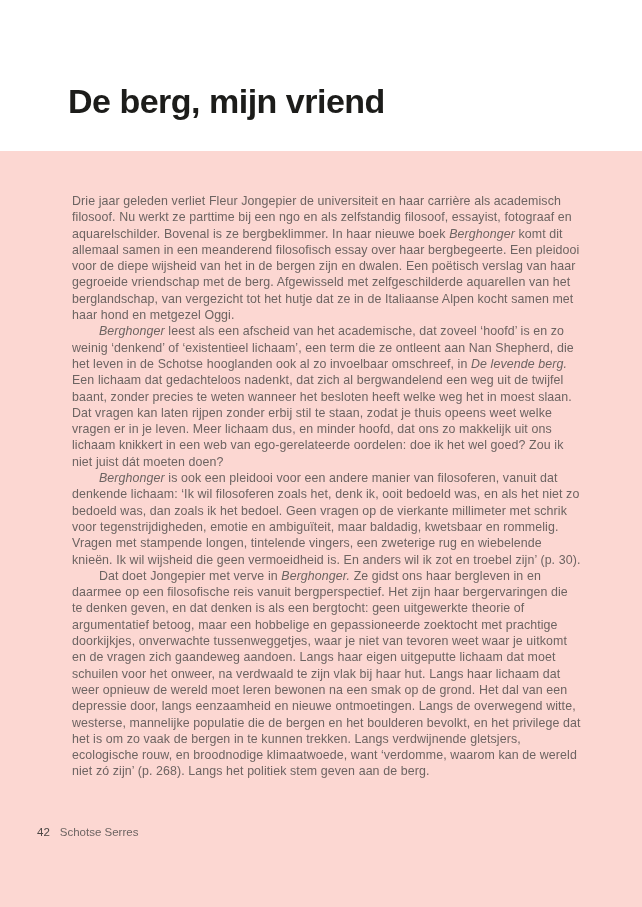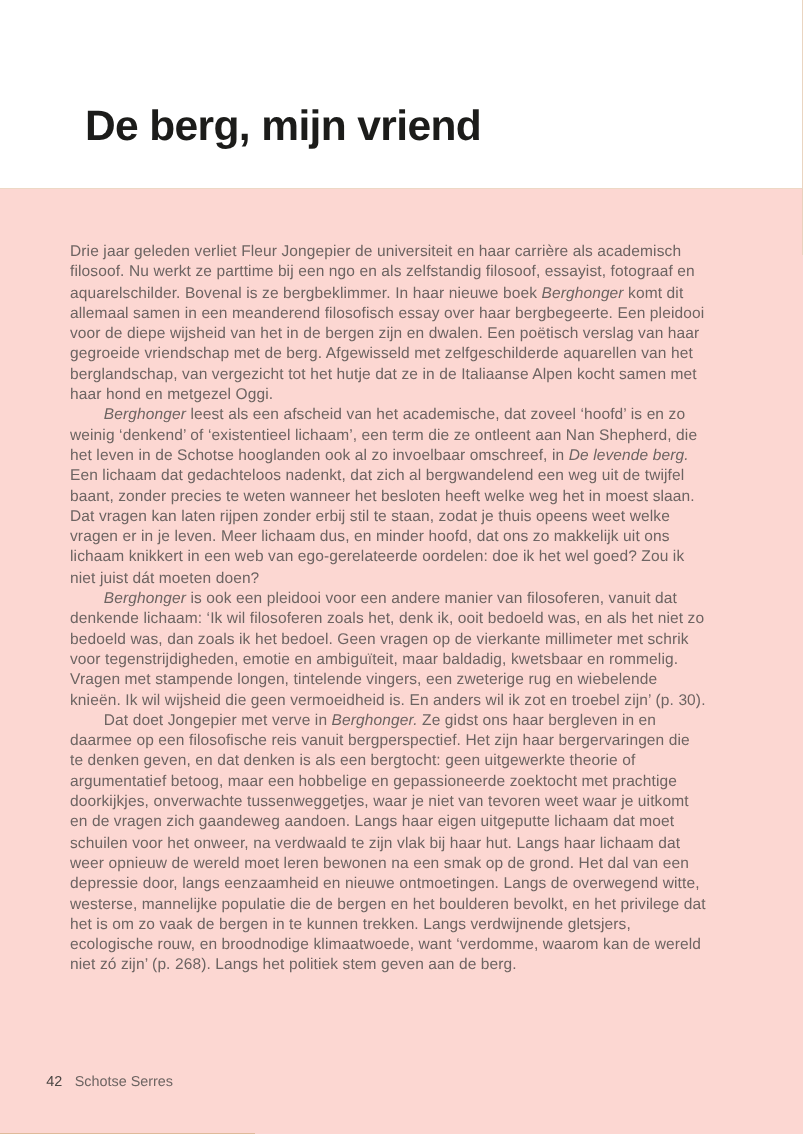--- a/index.html
+++ b/index.html
@@ -1,20 +1,20 @@
 <!DOCTYPE html>
 <html lang="nl"><head>
 <meta charset="utf-8">
 <style>
   html, body { margin: 0; padding: 0; background: #ffffff; }
   .page {
     position: relative;
     width: 642px;
     height: 907px;
-    background: #a16207;
+    background: #fdba74;
     overflow: hidden;
     font-family: "Liberation Sans", "DejaVu Sans", sans-serif;
   }
   .header {
     position: relative;
     height: 151px;
     background: #ffffff;
   }
   .page-title {
     position: absolute;
@@ -30,38 +30,38 @@
   .panel {
     position: absolute;
     left: 0;
     top: 151px;
     width: 642px;
     height: 756px;
     background: #fcd7d2;
   }
   .article {
     position: absolute;
-    left: 56px;
+    left: 72px;
     top: 42px;
     width: 509px;
     color: #6d6462;
     font-size: 12.4px;
     line-height: 16.3px;
     letter-spacing: 0.1px;
   }
   .article p {
     margin: 0;
     text-align: left;
   }
   .article p.indent { text-indent: 27px; }
   .article em { font-style: italic; }
   .page-footer {
     position: absolute;
     left: 37px;
-    top: 708px;
+    top: 674px;
     display: flex;
     align-items: baseline;
     gap: 10px;
     font-size: 11.5px;
     line-height: 14px;
   }
   .page-number {
     color: #4b4644;
     font-weight: 500;
   }

